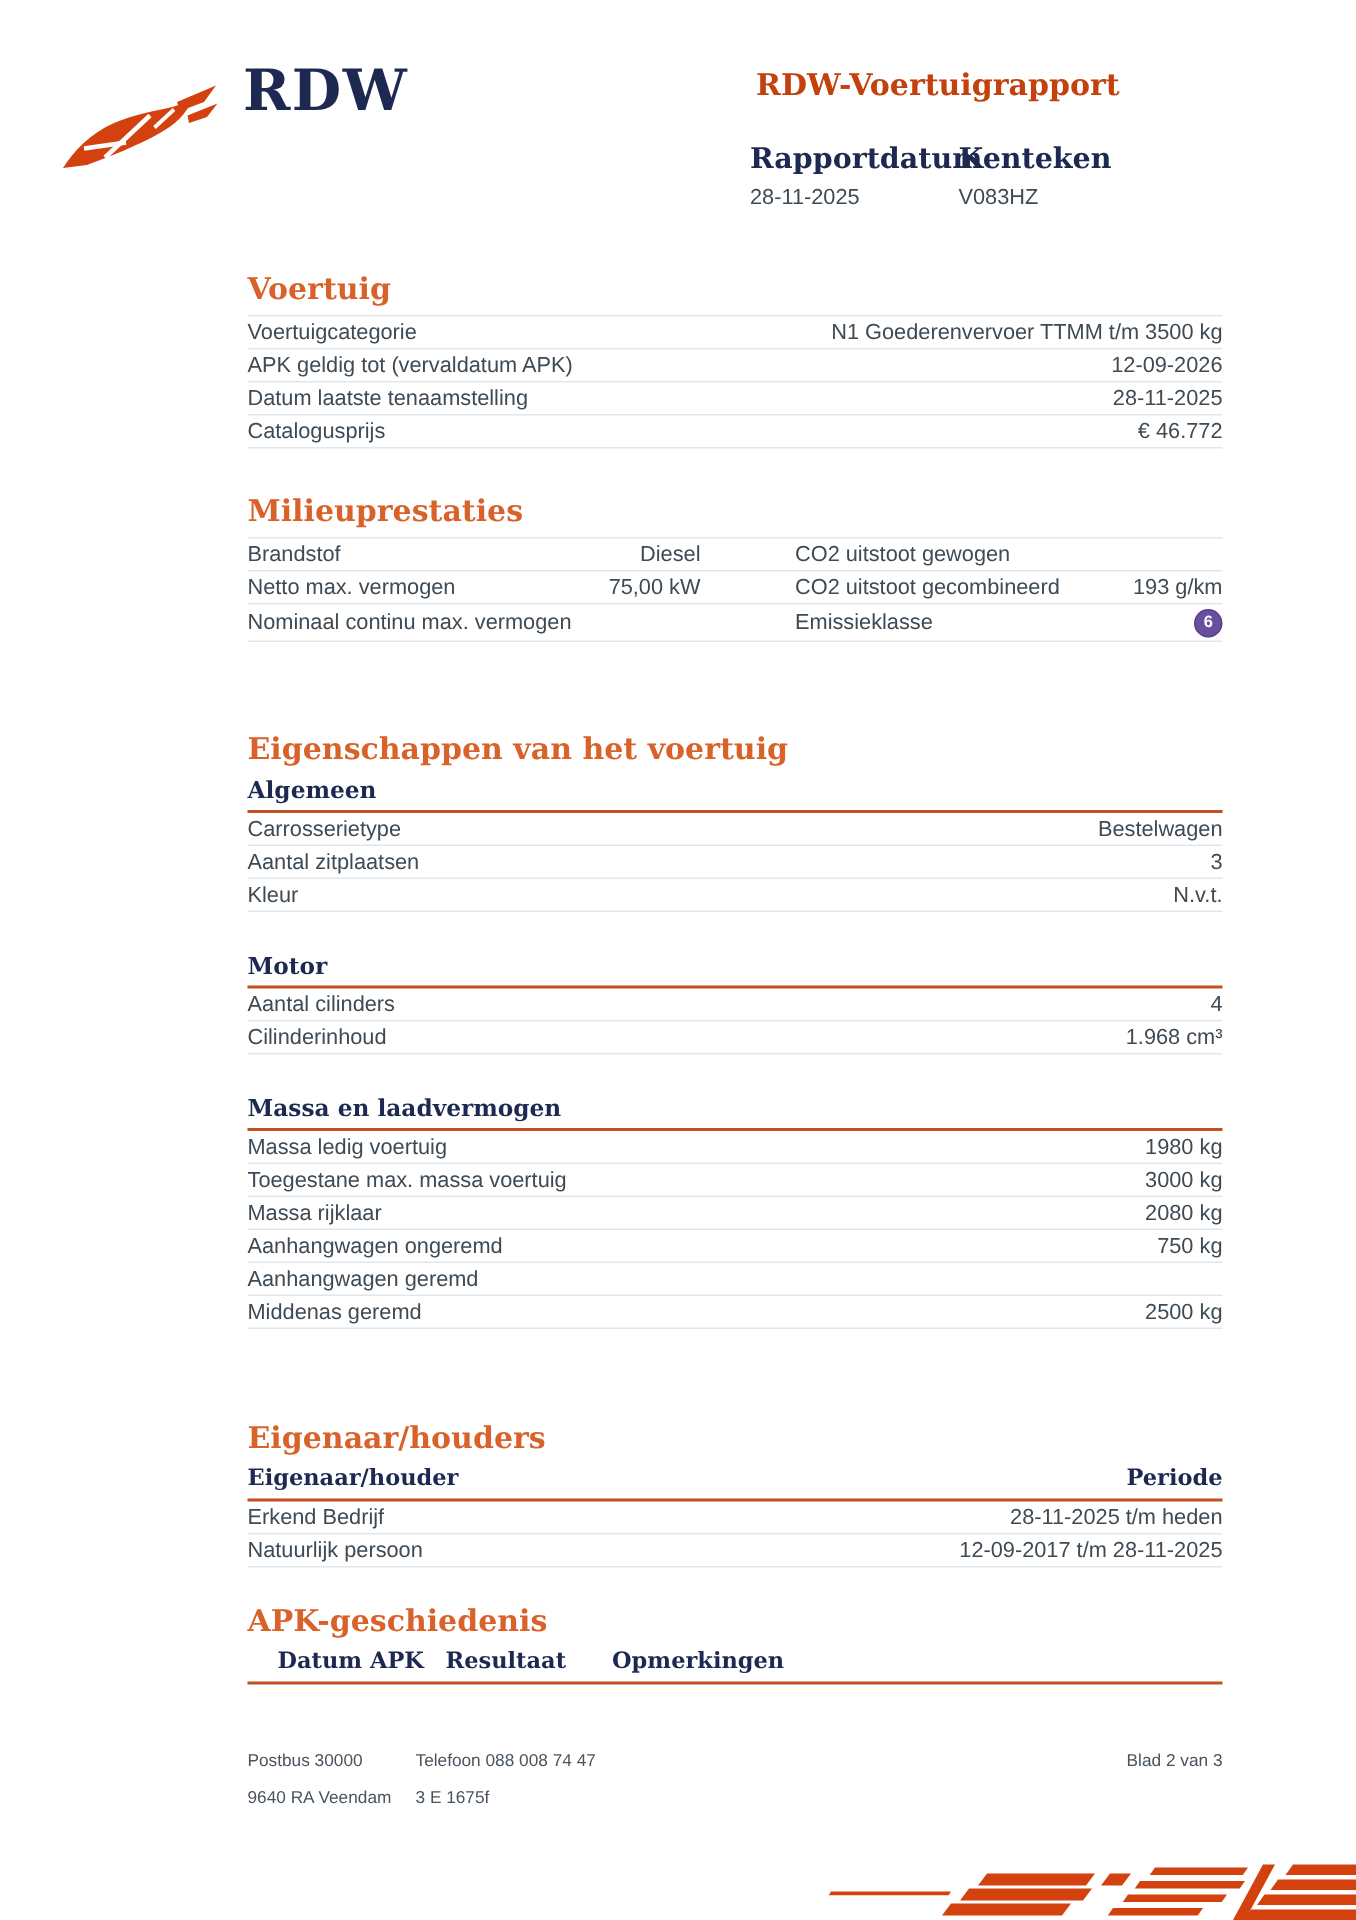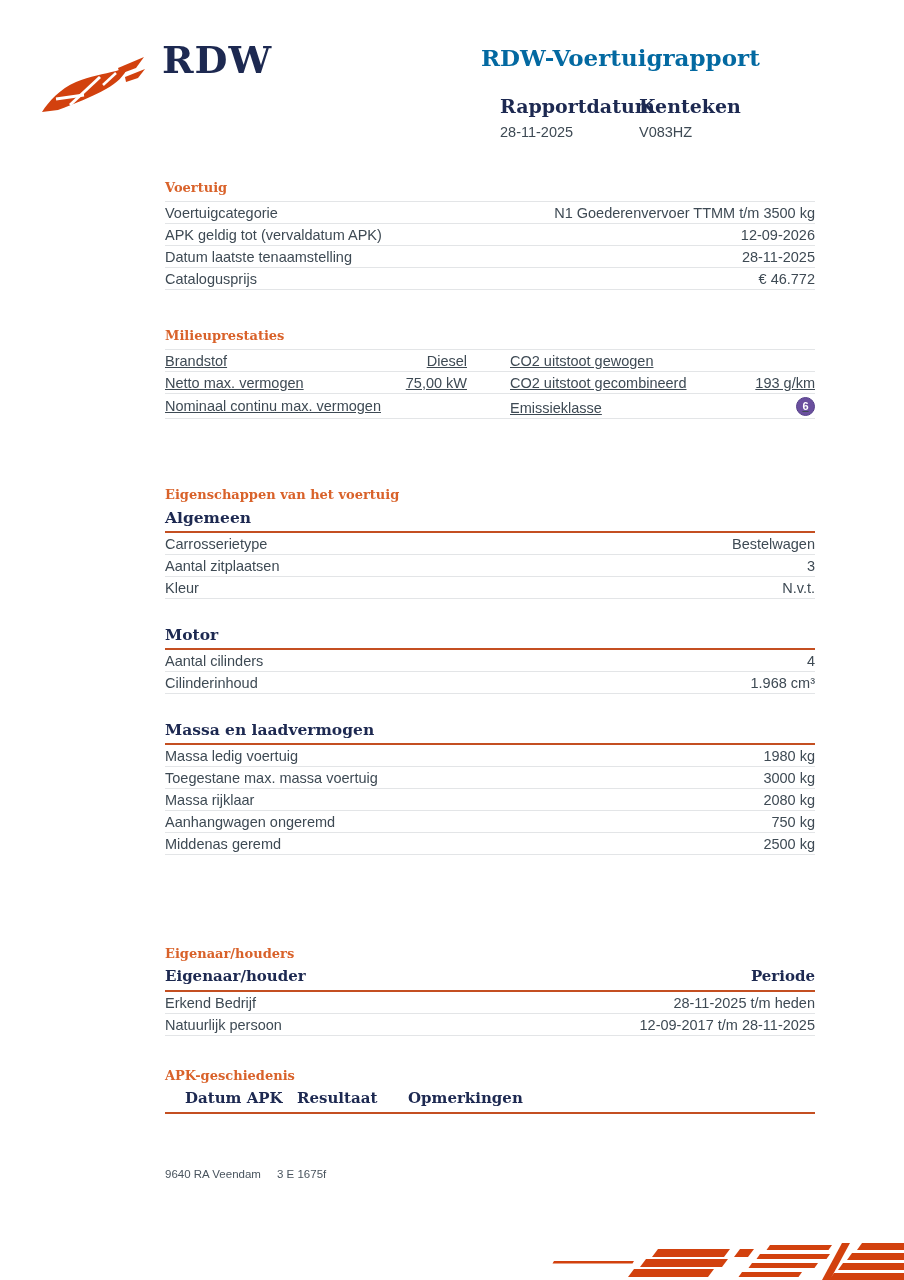--- a/index.html
+++ b/index.html
@@ -15,52 +15,52 @@
   }
   
   .logo-wrap { position: absolute; left: 40px; top: 35px; width: 230px; height: 90px; }
   .logo-feather { position: absolute; left: 0; top: 20px; }
   .logo-text {
     position: absolute; left: 122px; top: 2px;
     font-family: "DejaVu Serif", serif; font-weight: 700;
     font-size: 38px; color: #1d2951; letter-spacing: 1px;
   }
   .doc-title {
-    position: absolute; left: 481px; top: 44px;
-    font-family: "DejaVu Serif", serif; font-weight: 700;
-    font-size: 23px; color: #0369a1;
+    position: absolute; left: 504px; top: 44px;
+    font-family: "DejaVu Serif", serif; font-weight: 700;
+    font-size: 20px; color: #c2410c;
   }
   .meta-col { position: absolute; top: 95px; }
   .meta-col.c1 { left: 500px; }
   .meta-col.c2 { left: 639px; }
   .meta-label {
     display: block; font-family: "DejaVu Serif", serif; font-weight: 700;
     font-size: 19px; color: #1d2951; margin-bottom: 7px;
   }
   .meta-value { display: block; font-size: 14.5px; color: #3e4a54; }
   
   .section { position: absolute; left: 165px; width: 650px; }
   .sec-title {
     font-family: "DejaVu Serif", serif; font-weight: 700;
-    font-size: 13px; color: #d9622a; margin-bottom: 6px;
+    font-size: 20px; color: #d9622a; margin-bottom: 6px;
   }
   .rows.topline { border-top: 1px solid #e3e5e7; }
   .row {
     display: flex; justify-content: space-between; align-items: center;
     min-height: 21px; padding: 2.5px 0;
     border-bottom: 1px solid #e3e5e7;
     font-size: 14.5px; color: #3e4a54;
   }
   .row .lbl { text-align: left; }
   .row .val { text-align: right; }
   
-  .m-pair { display: flex; justify-content: space-between; align-items: flex-end; text-decoration: underline; }
+  .m-pair { display: flex; justify-content: space-between; align-items: center; }
   .m-pair.left { flex: 0 0 302px; }
   .m-gap { flex: 0 0 43px; }
-  .m-pair.right { flex: 1; }
+  .m-pair.right { flex: 1; margin-left: 20px; }
   .badge {
     display: inline-flex; align-items: center; justify-content: center;
     width: 19px; height: 19px; border-radius: 50%;
     background: #6a4f9e; border: 1.5px solid #55408a;
     color: #ffffff; font-size: 11px; font-weight: 700;
   }
   
   .sub-title {
     font-family: "DejaVu Serif", serif; font-weight: 700;
     font-size: 15.5px; color: #1d2951;
@@ -223,20 +223,24 @@
         <span class="val">2080 kg</span>
       </div>
     </div>
 
     <div class="rows">
       <div class="row">
         <span class="lbl">Aanhangwagen ongeremd</span>
         <span class="val">750 kg</span>
       </div>
       <div class="row">
+        <span class="lbl">Aanhangwagen geremd</span>
+        <span class="val"></span>
+      </div>
+      <div class="row">
         <span class="lbl">Middenas geremd</span>
         <span class="val">2500 kg</span>
       </div>
     </div>
   </div>
 
   <div class="section" style="top:946px">
     <div class="sec-title">Eigenaar/houders</div>
     <div class="tbl-head">
       <span>Eigenaar/houder</span>
@@ -257,20 +261,25 @@
   <div class="section" style="top:1068px">
     <div class="sec-title">APK-geschiedenis</div>
     <div class="tbl-head apk-head">
       <span class="col-fixed1">Datum APK</span>
       <span class="col-fixed2">Resultaat</span>
       <span class="col-rest">Opmerkingen</span>
     </div>
   </div>
 
   <div class="footer">
+    <div class="f-row">
+      <span class="f-col1">Postbus 30000</span>
+      <span class="f-col2">Telefoon 088 008 74 47</span>
+      <span class="f-col3">Blad 2 van 3</span>
+    </div>
     <div class="f-row">
       <span class="f-col1">9640 RA Veendam</span>
       <span class="f-col3">3 E 1675f</span>
     </div>
   </div>
 
   <svg class="stripes" viewBox="0 0 364 45" width="364" height="45">
     <g fill="#d2410e">
       <polygon points="14,26 94,26 92.5,28.5 12.5,28.5"></polygon>
       <polygon points="118,14 190,14 184,22 112,22"></polygon>

